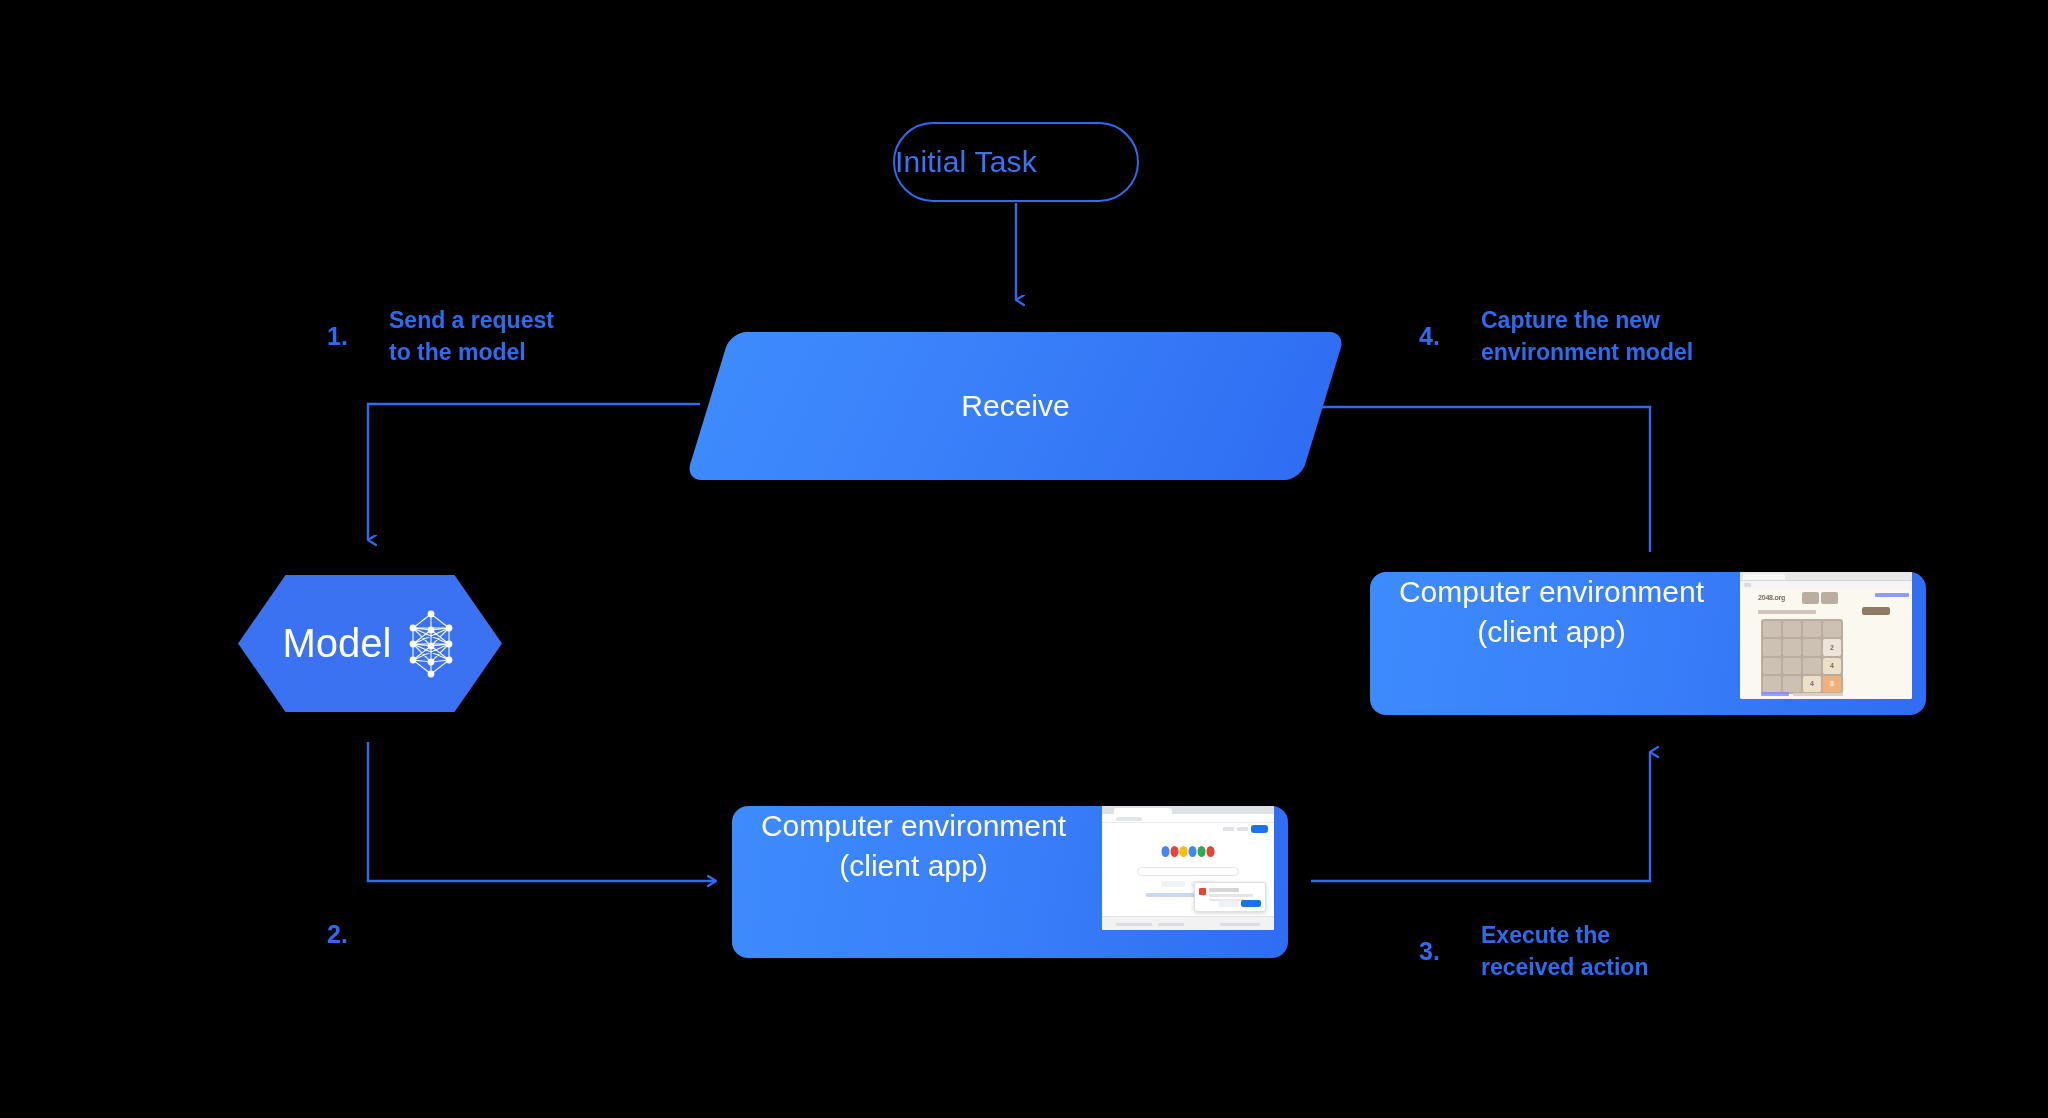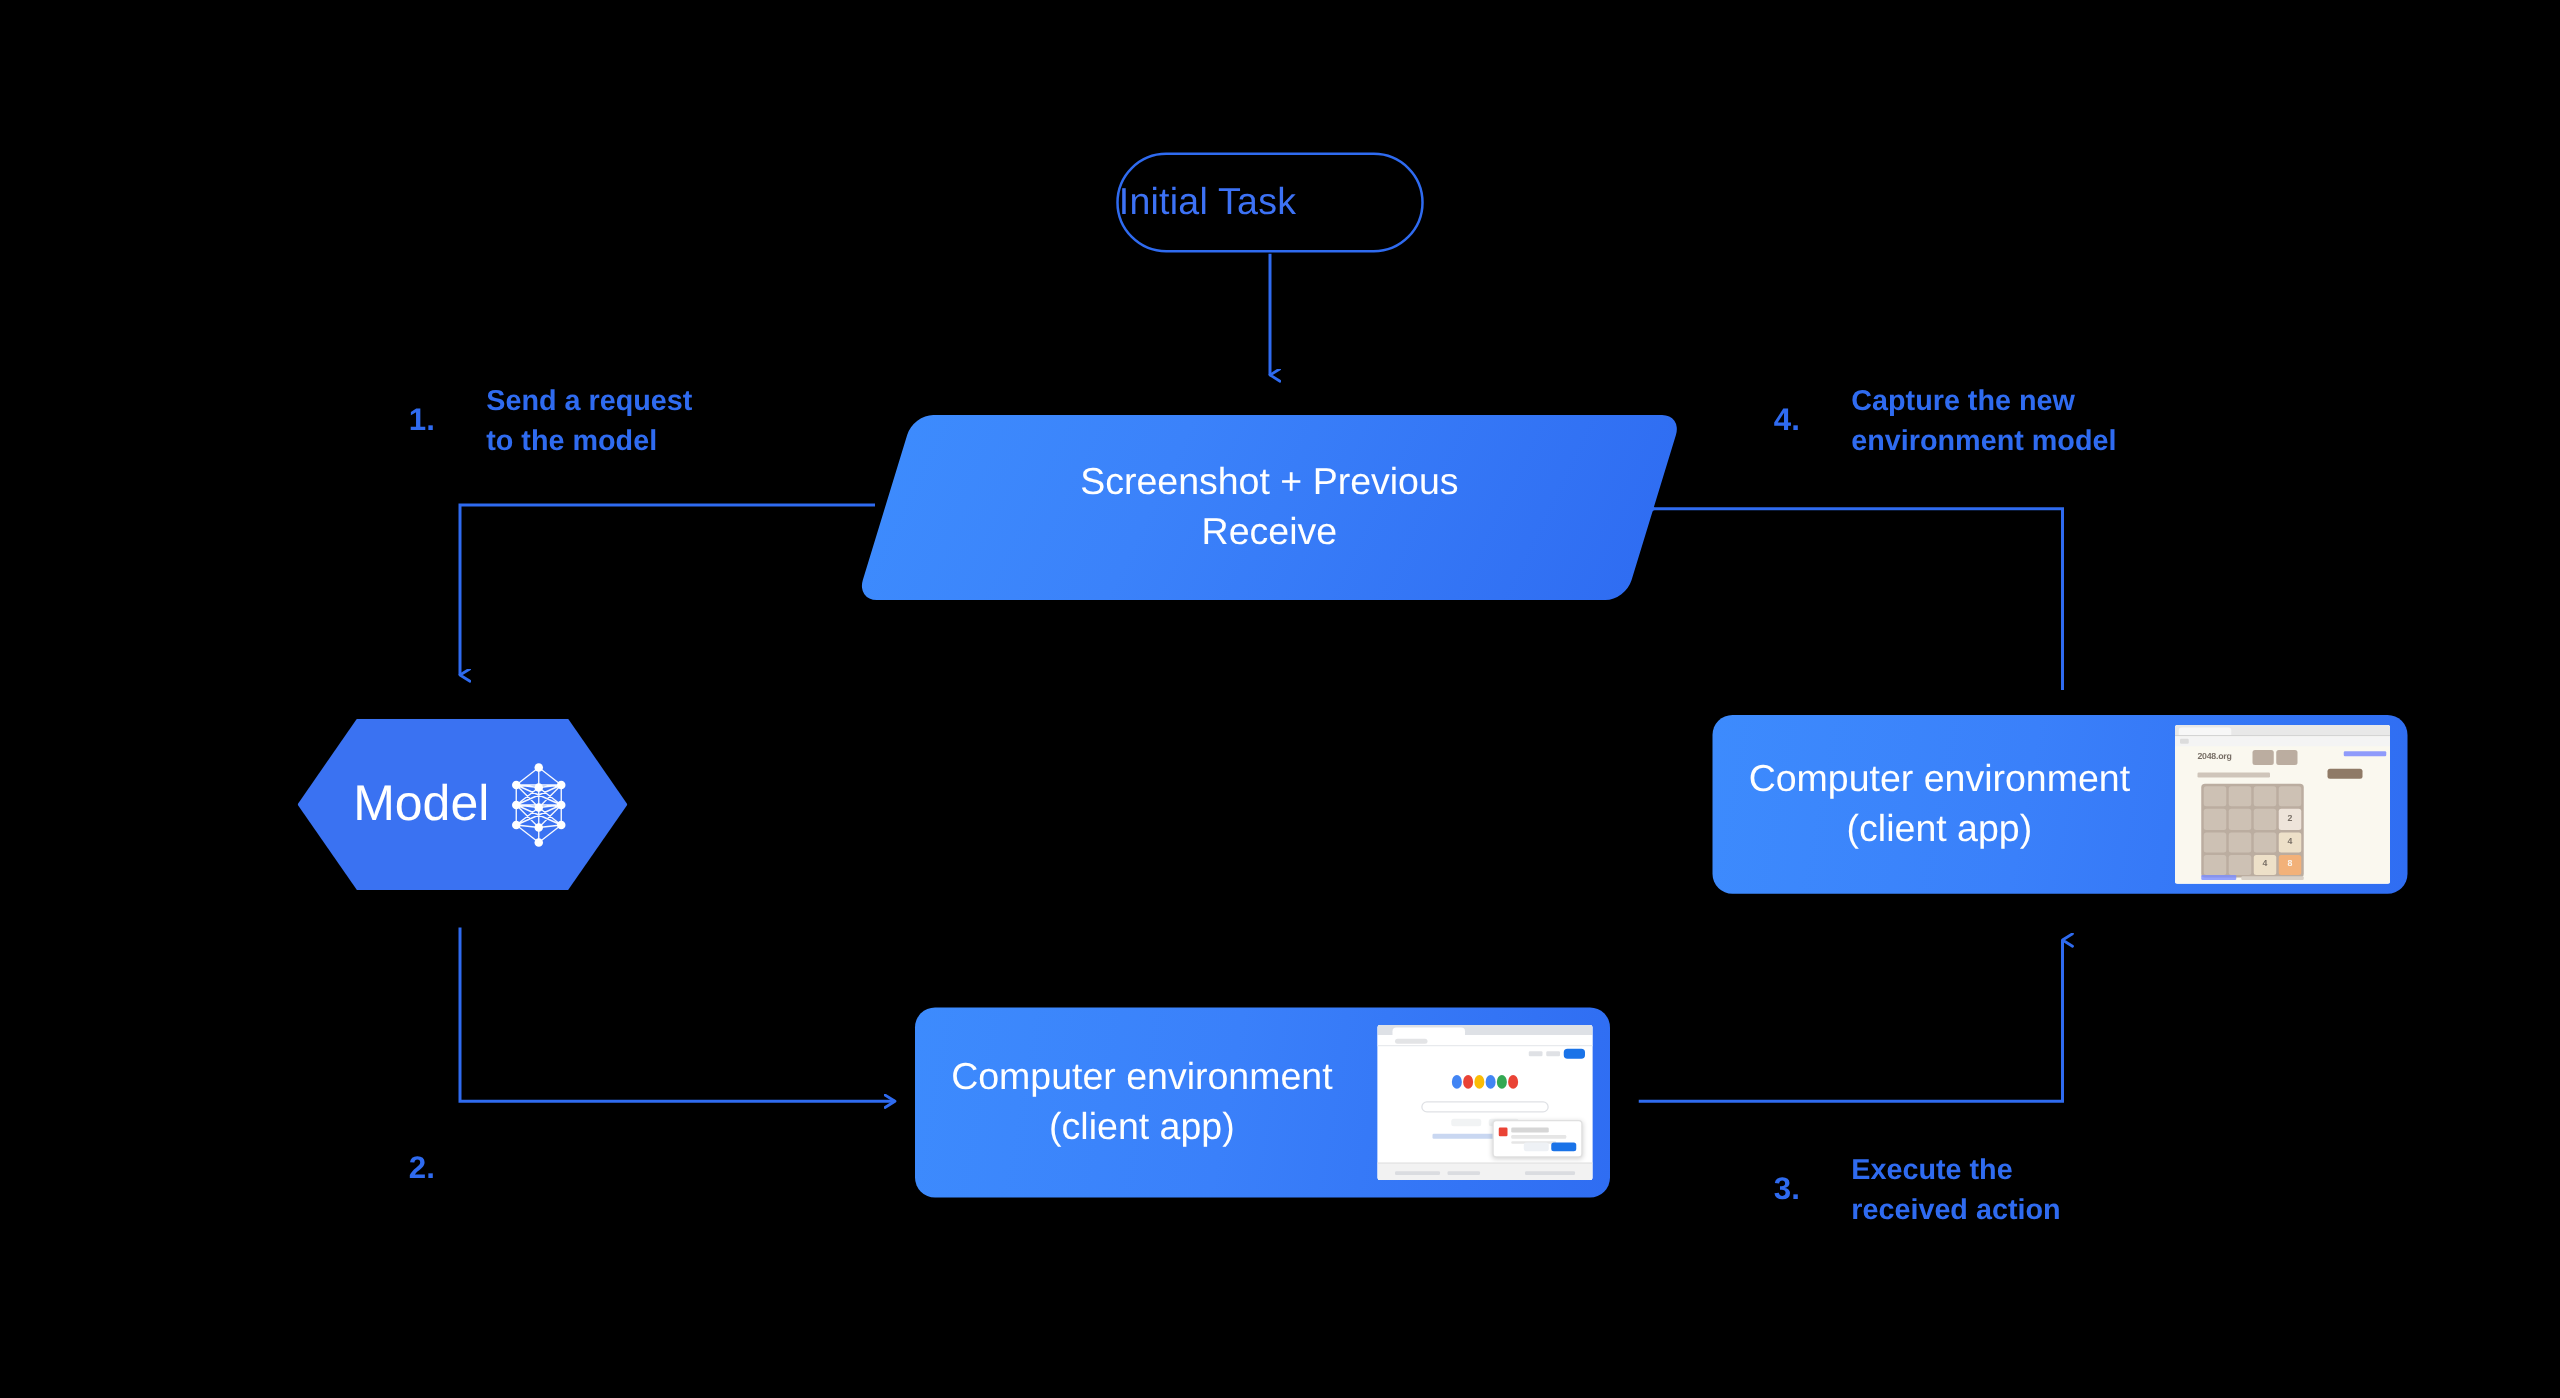--- a/index.html
+++ b/index.html
@@ -100,21 +100,20 @@
     font-size: 40px;
   }
   .nn-icon { width: 52px; height: 72px; display: block; }
 
   
   .envcard {
     position: absolute;
     border-radius: 16px;
     background: linear-gradient(100deg, #3d8bfd 0%, #3a80fa 45%, #2f6df2 100%);
     display: flex;
-    align-items: center;
     overflow: hidden;
     gap: 17px;
   }
   #env-right { left: 1370px; top: 572px; width: 556px; height: 143px; }
   #env-bottom { left: 732px; top: 806px; width: 556px; height: 152px; }
 
   .env-label {
     flex: 1 1 auto;
     color: #ffffff;
     font-size: 30px;
@@ -323,21 +322,20 @@
     <path d="M1650,552 L1650,407 L1323,407" fill="none" stroke="#2f6bf0" stroke-width="2.4" marker-end="url(#ah-left)"></path>
   </svg>
 
   <div class="pill">
     <span class="pill-label">Initial Task</span>
   </div>
 
   <div class="parallelogram-wrap">
     <div class="parallelogram-shape"></div>
     <div class="parallelogram-text">
-      <span>Screenshot + Previous</span>
       <span>Receive</span>
     </div>
   </div>
 
   <div class="hex-wrap">
     <div class="hex-shape"></div>
     <div class="hex-content">
       <span class="hex-label">Model</span>
       <svg class="nn-icon" viewBox="0 0 52 72">
         <g stroke="#ffffff" stroke-width="1.1" fill="none" opacity="0.95">

